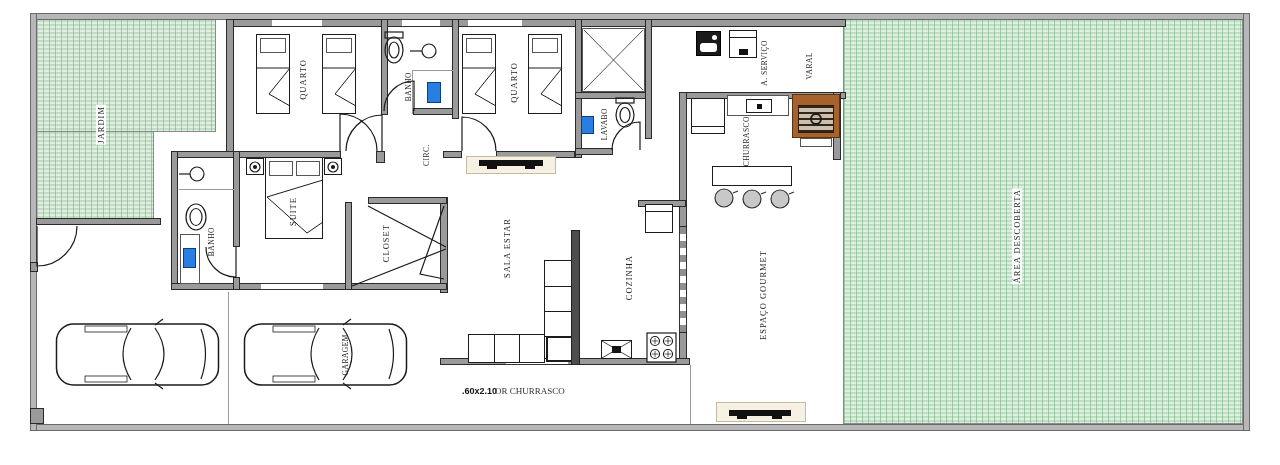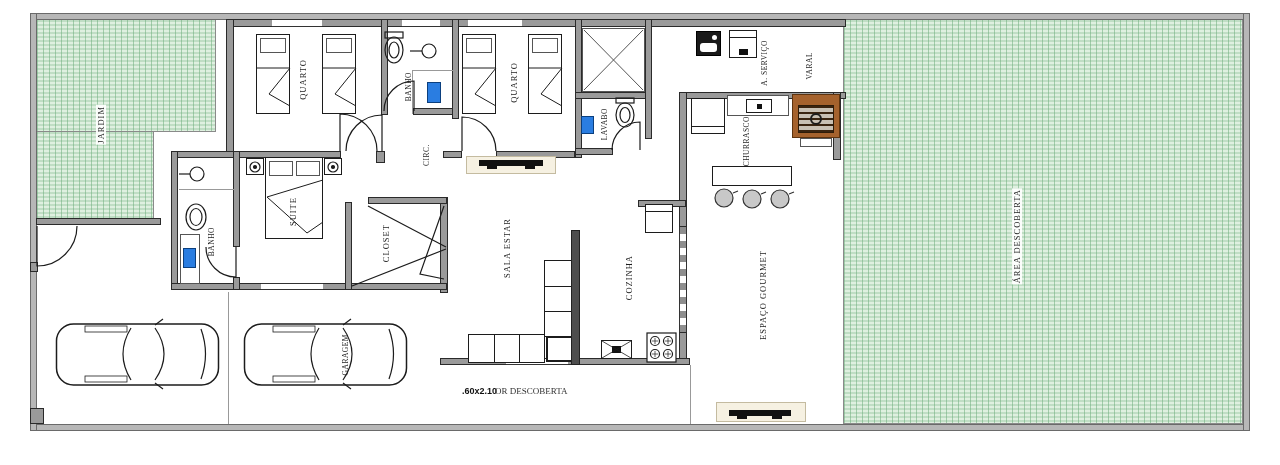--- a/index.html
+++ b/index.html
@@ -297,16 +297,16 @@
   <div class="vlabel" style="left:502px;top:218px;">SALA ESTAR</div>
   <div class="vlabel" style="left:624px;top:255px;">COZINHA</div>
   <div class="vlabel sm" style="left:760px;top:40px;">A. SERVIÇO</div>
   <div class="vlabel sm" style="left:805px;top:52px;">VARAL</div>
   <div class="vlabel sm" style="left:742px;top:116px;">CHURRASCO</div>
   <div class="vlabel" style="left:758px;top:250px;">ESPAÇO GOURMET</div>
   <div class="vlabel patch" style="left:1012px;top:188px;">ÁREA DESCOBERTA</div>
   <div class="vlabel sm" style="left:341px;top:334px;">GARAGEM</div>
 
   <div class="ctext" style="left:462px;top:386px;">
-    <b>.60x2.10</b><span style="margin-left:-2px;">OR DESCOBERTA</span>
+    <b>.60x2.10</b><span style="margin-left:-2px;">OR CHURRASCO</span>
   </div>
 
 </div>
 
 </body></html>

